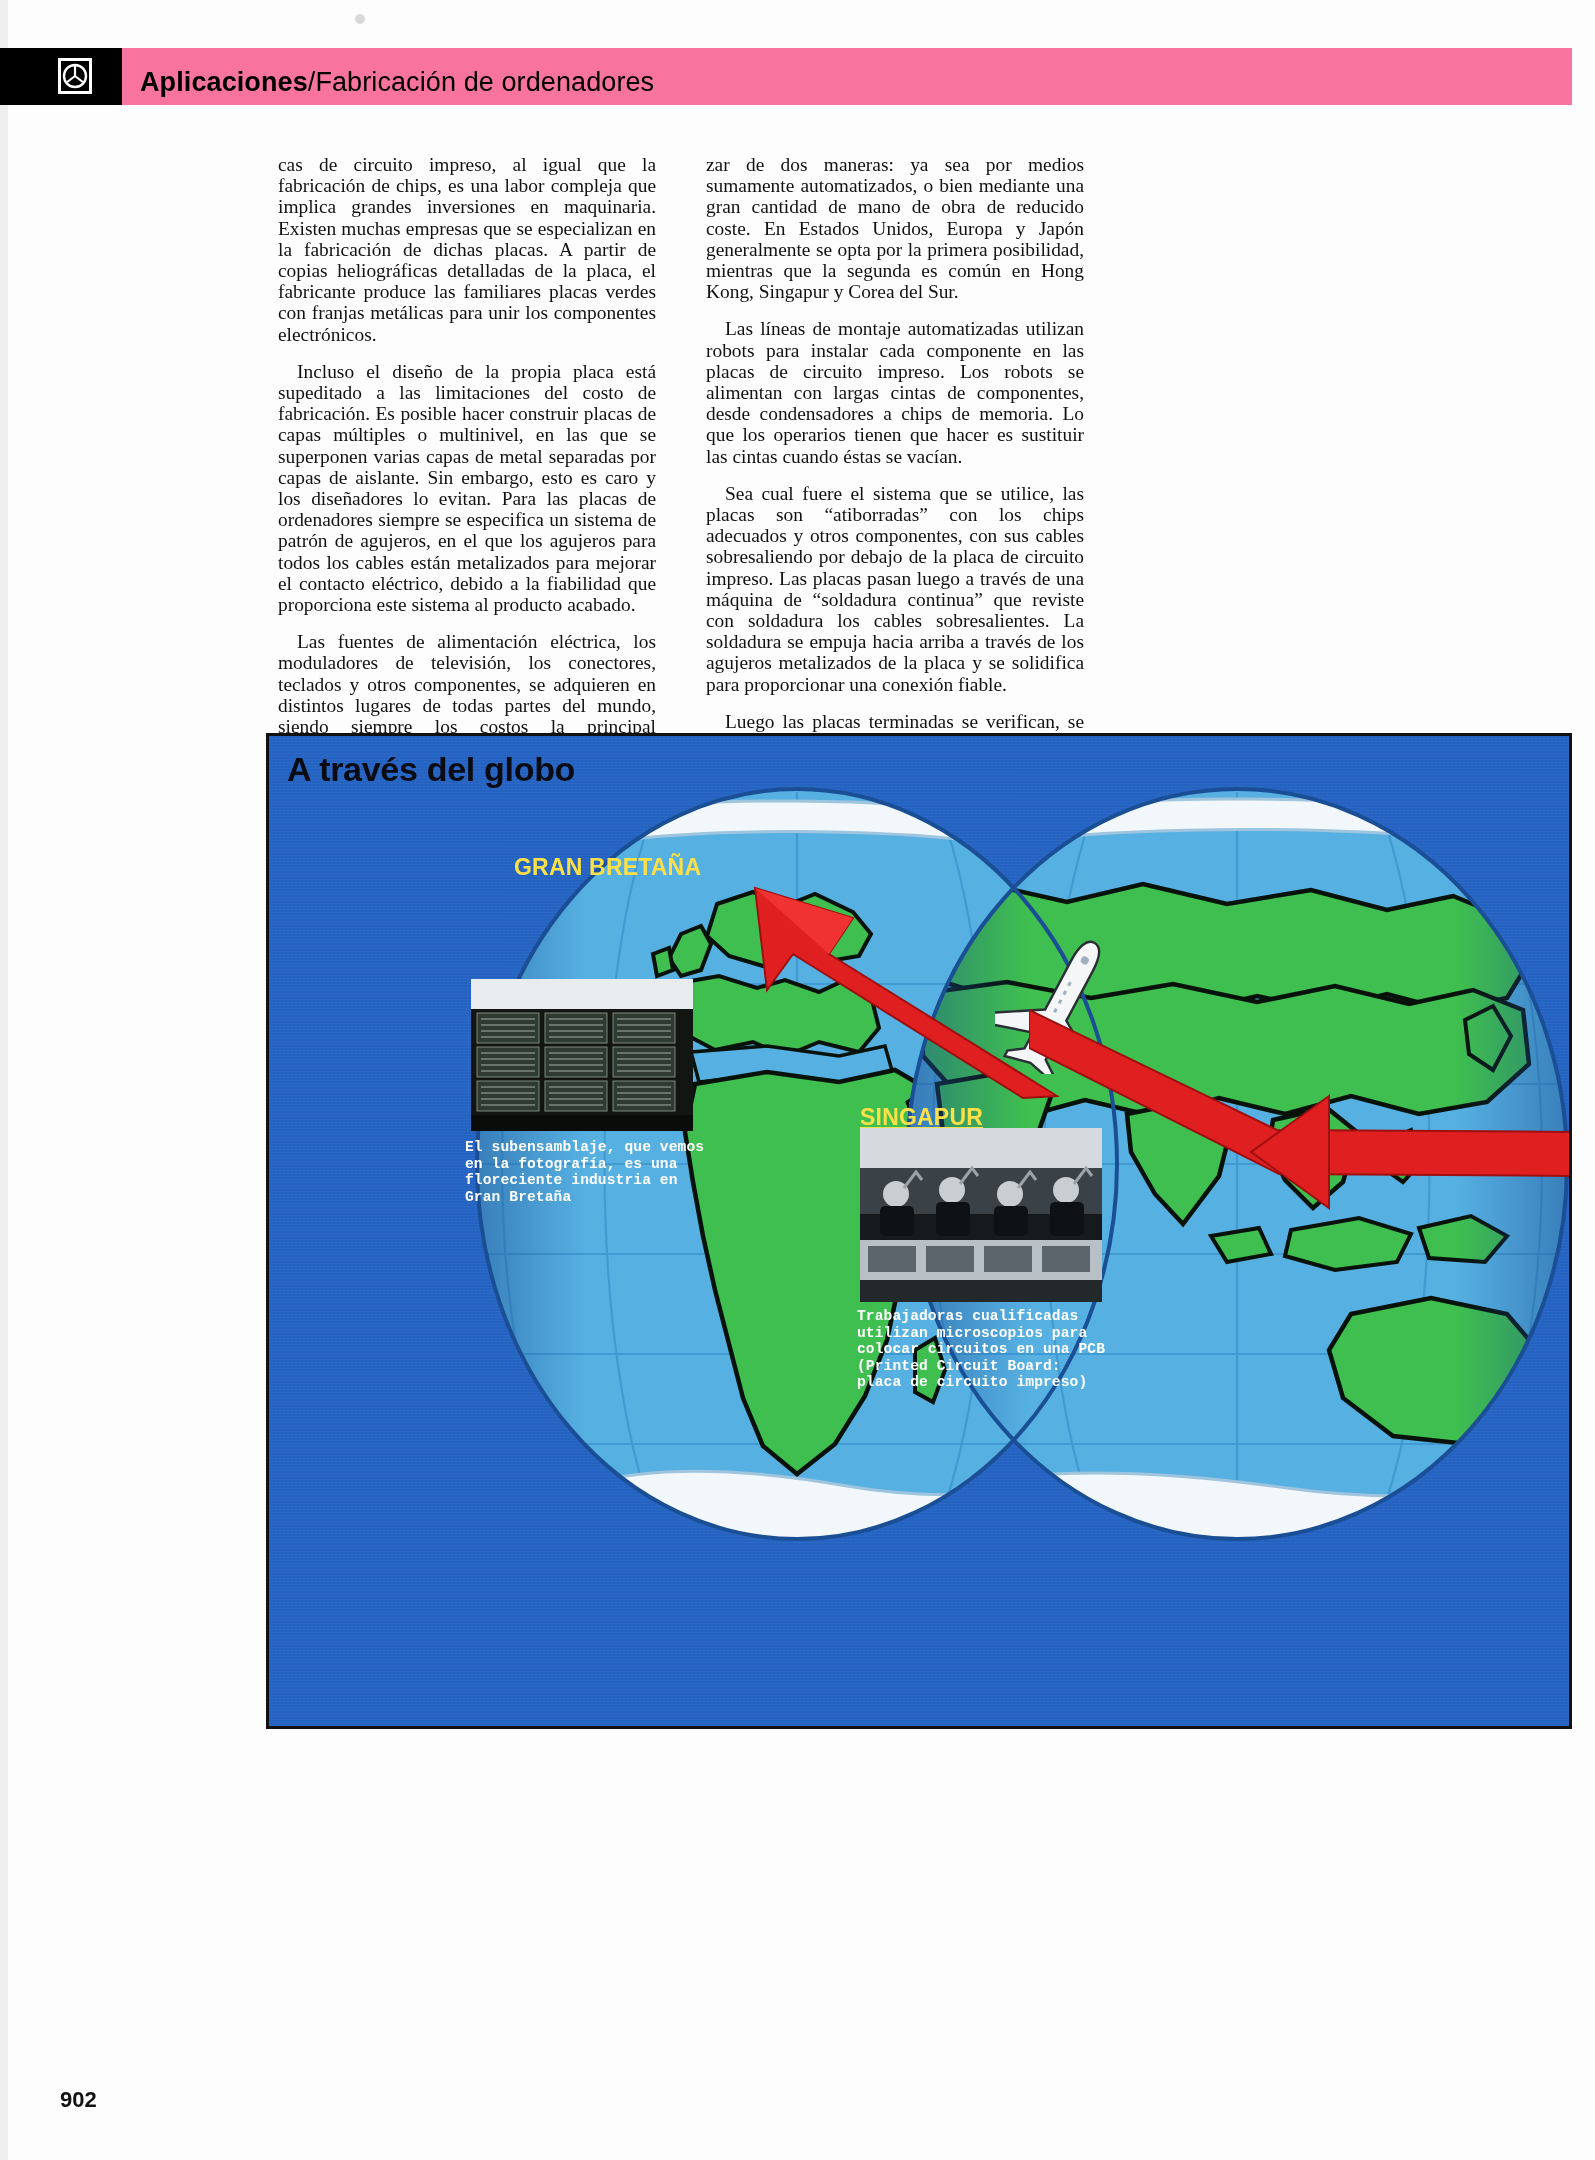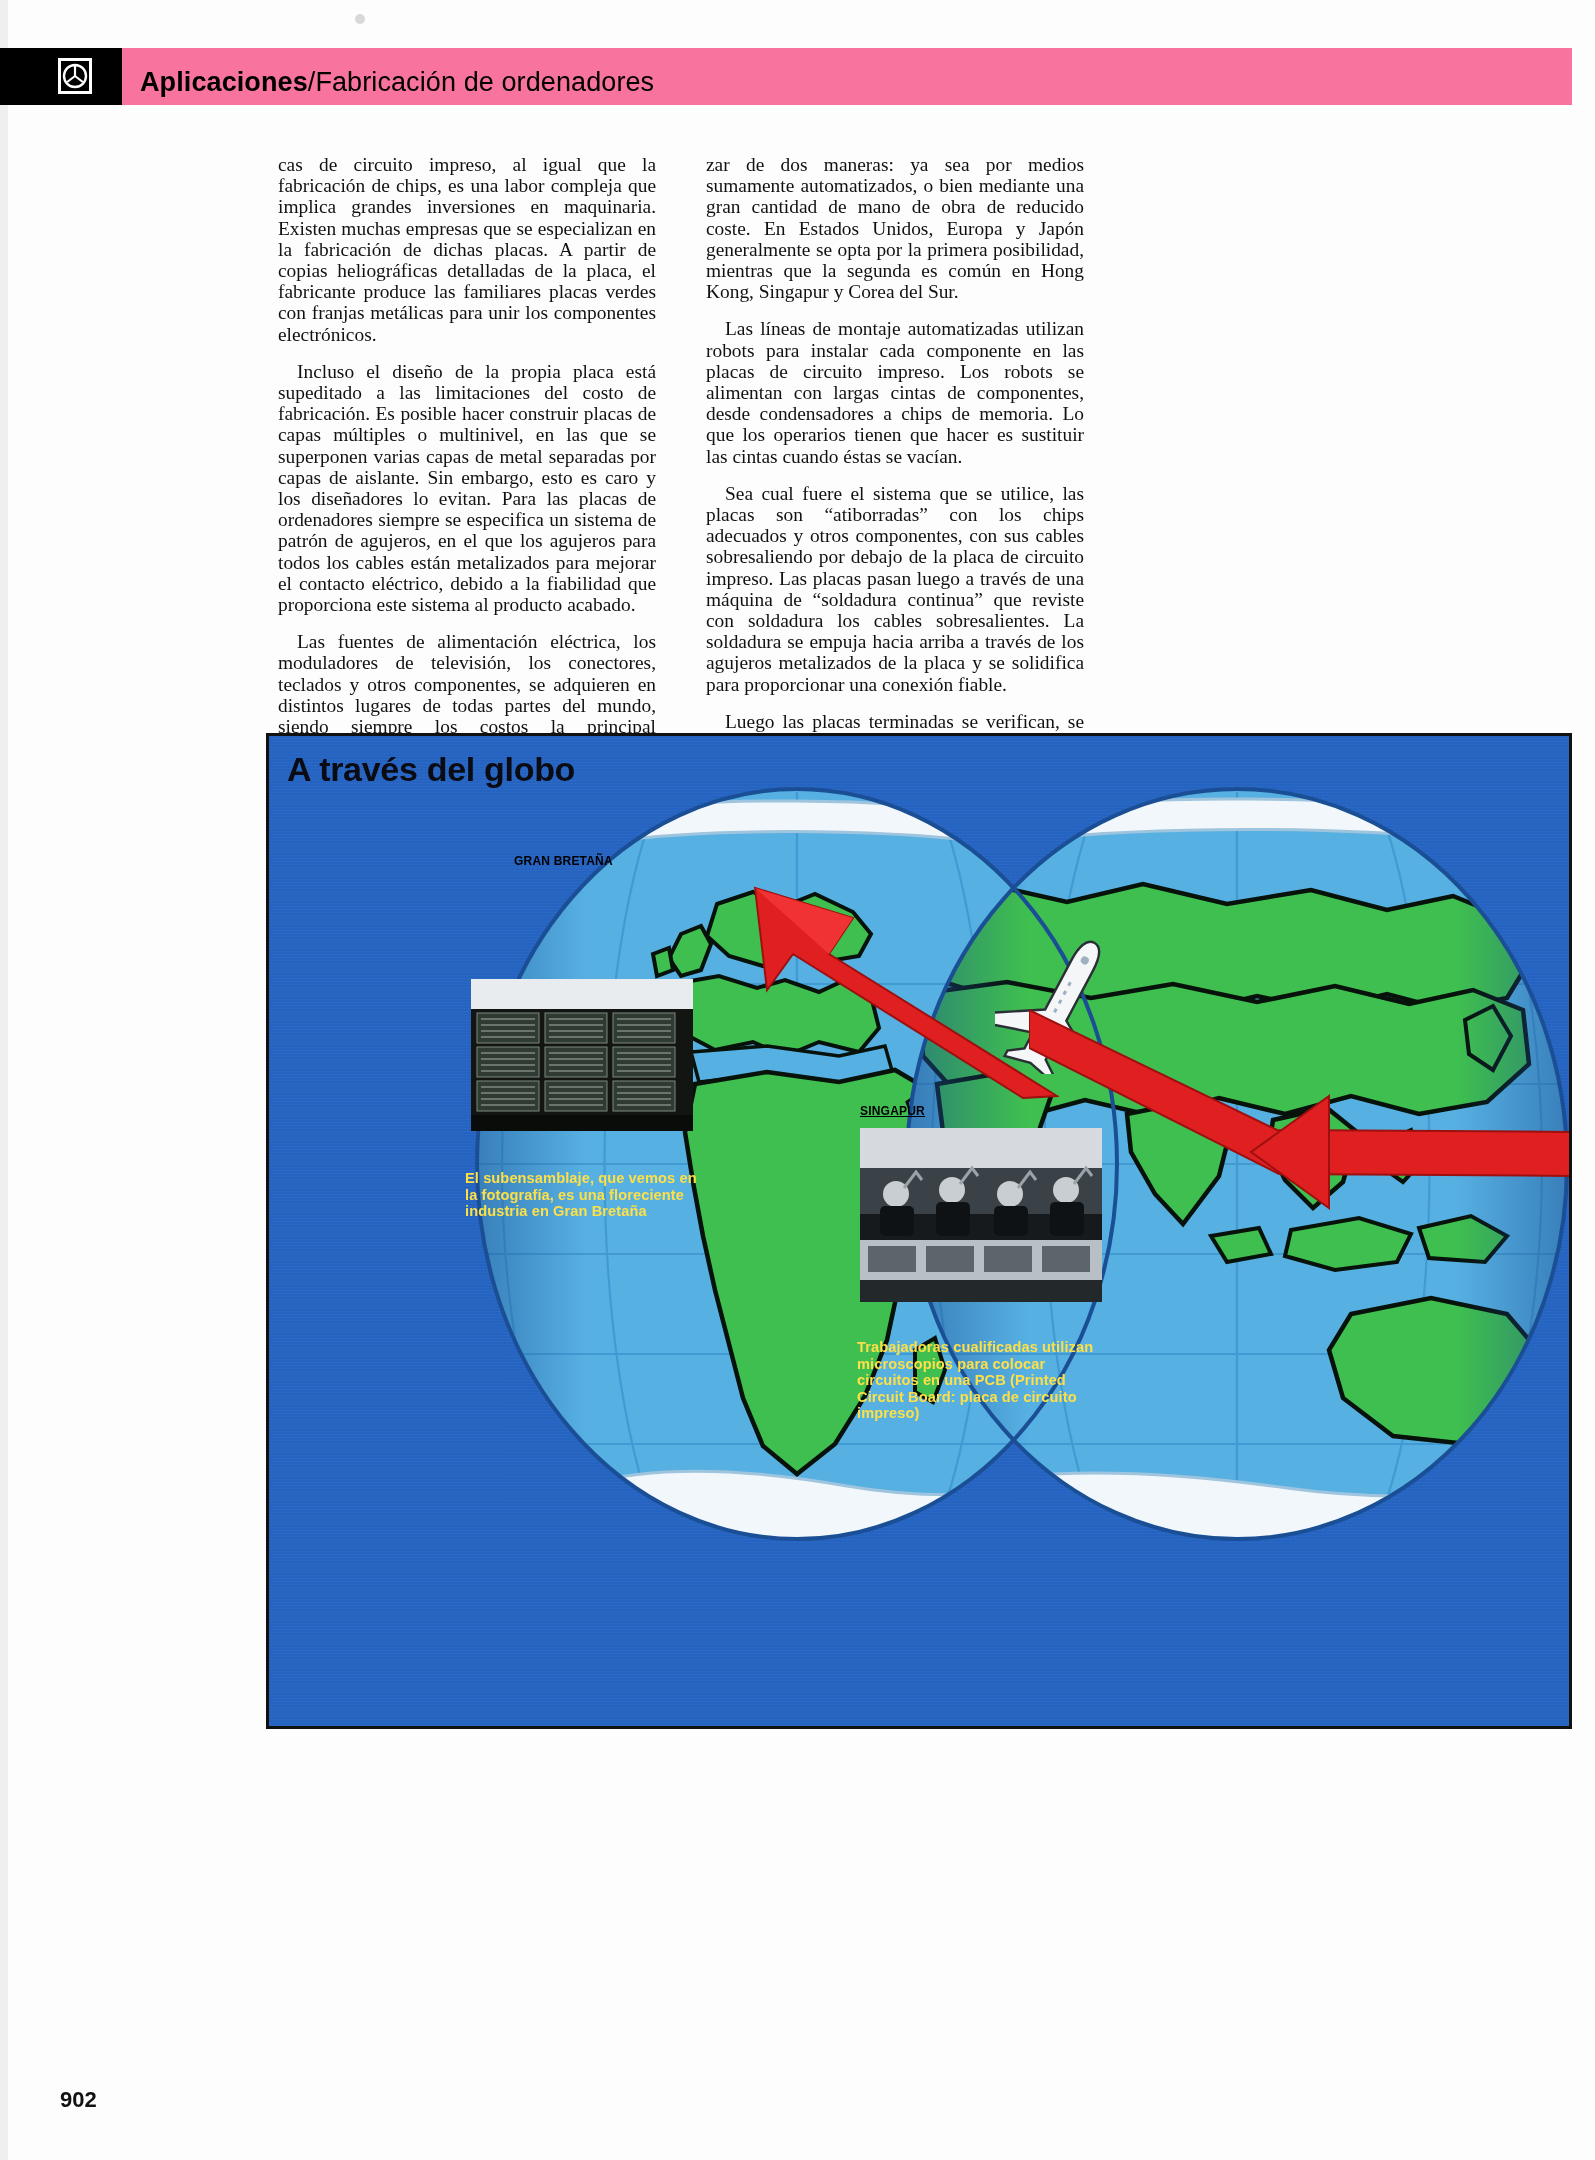--- a/index.html
+++ b/index.html
@@ -44,32 +44,32 @@
   .fig-title{position:absolute;left:18px;top:14px;
     font-family:"Liberation Sans", sans-serif;font-weight:bold;font-size:34px;
     color:#0b0b14;letter-spacing:-.3px;}
 
   
   .globe{position:absolute;left:198px;top:48px;width:1110px;height:760px;}
   .globe svg{display:block;}
 
   
   .lbl{position:absolute;font-family:"Liberation Sans", sans-serif;font-weight:bold;
-    font-size:12px;color:#000000;letter-spacing:.2px;white-space:nowrap;}
+    font-size:23px;color:#fde047;letter-spacing:.2px;white-space:nowrap;}
   .lbl-gb{left:245px;top:118px;}
   .lbl-sg{left:591px;top:368px;text-decoration:underline;}
 
   
   .photo{position:absolute;overflow:hidden;background:#0c0c0c;border:0;}
   .photo-a{left:202px;top:243px;width:222px;height:152px;}
   .photo-b{left:591px;top:392px;width:242px;height:174px;}
 
   
-  .cap{position:absolute;font-family:Liberation Sans, sans-serif;font-weight:bold;
-    font-size:14.6px;line-height:16.6px;color:#fde047;letter-spacing:.1px;margin-top:31px;}
+  .cap{position:absolute;font-family:Liberation Mono, monospace;font-weight:bold;
+    font-size:14.6px;line-height:16.6px;color:#ffffff;letter-spacing:.1px;}
   .cap-a{left:196px;top:403px;width:240px;}
   .cap-b{left:588px;top:572px;width:252px;}
 
   
   .arrow{position:absolute;}
   .arrow svg{display:block;}
   .arrow-a{left:370px;top:108px;}
   .arrow-b{left:760px;top:268px;}
 
   

